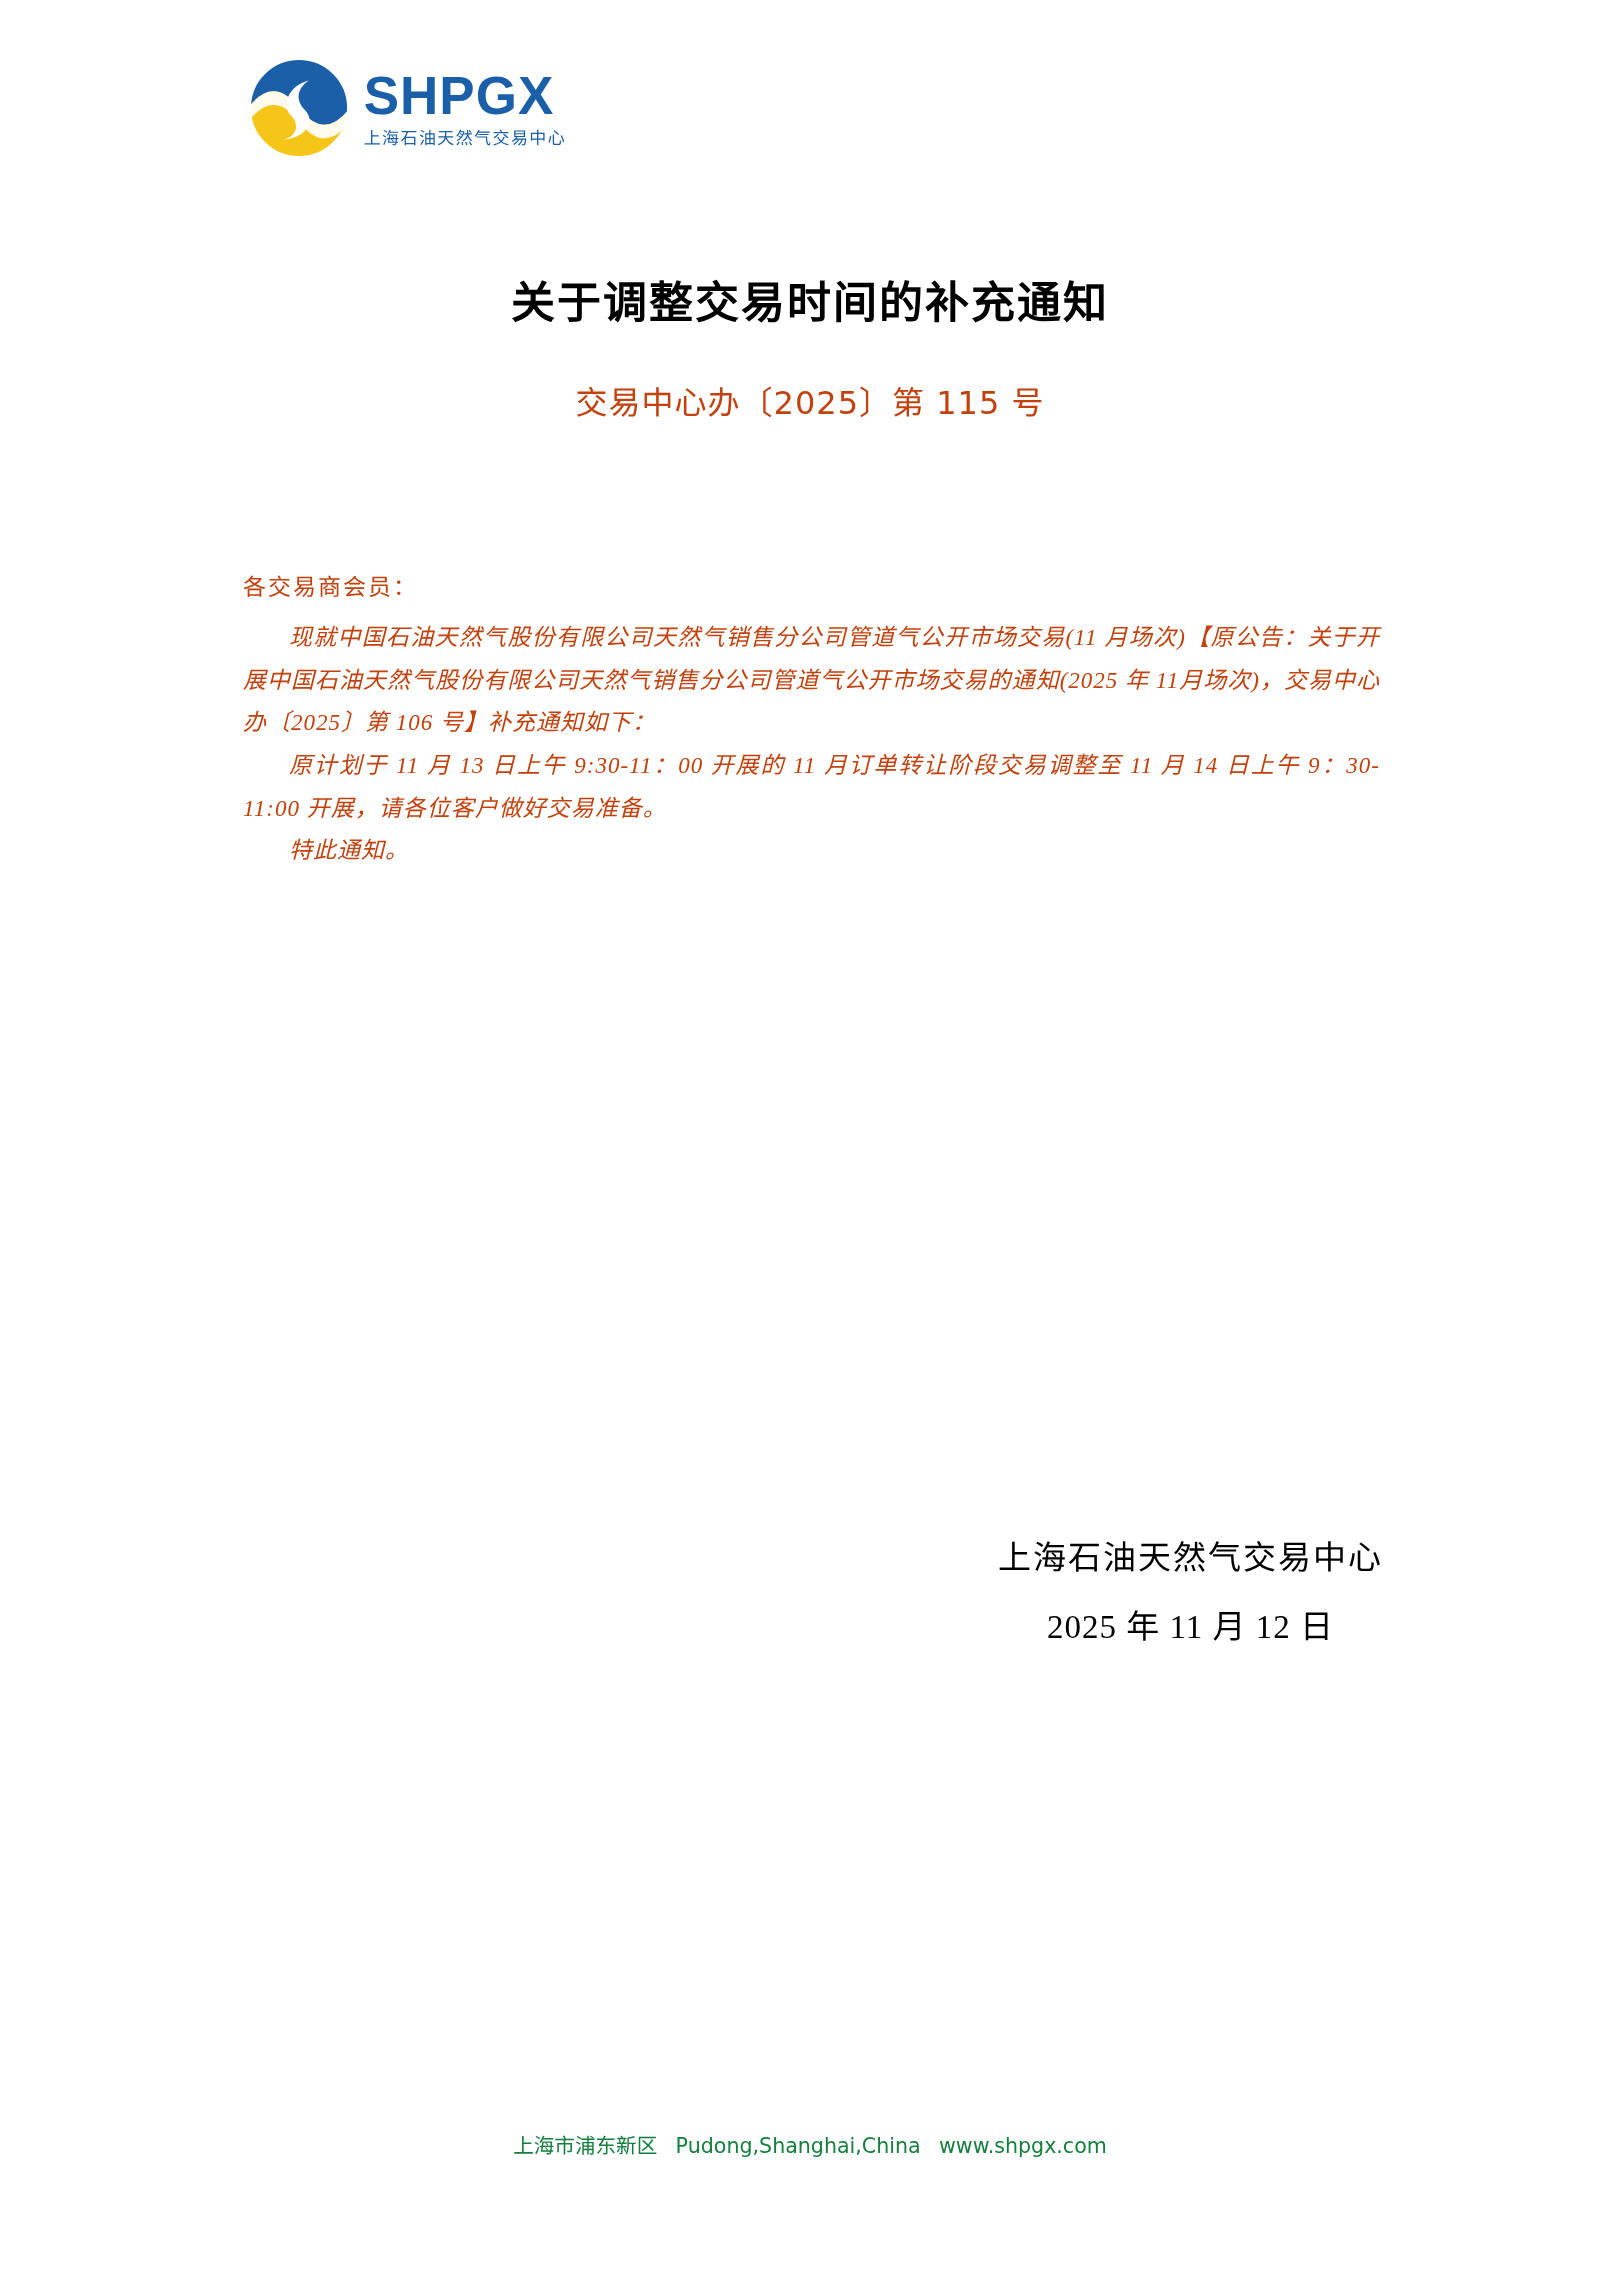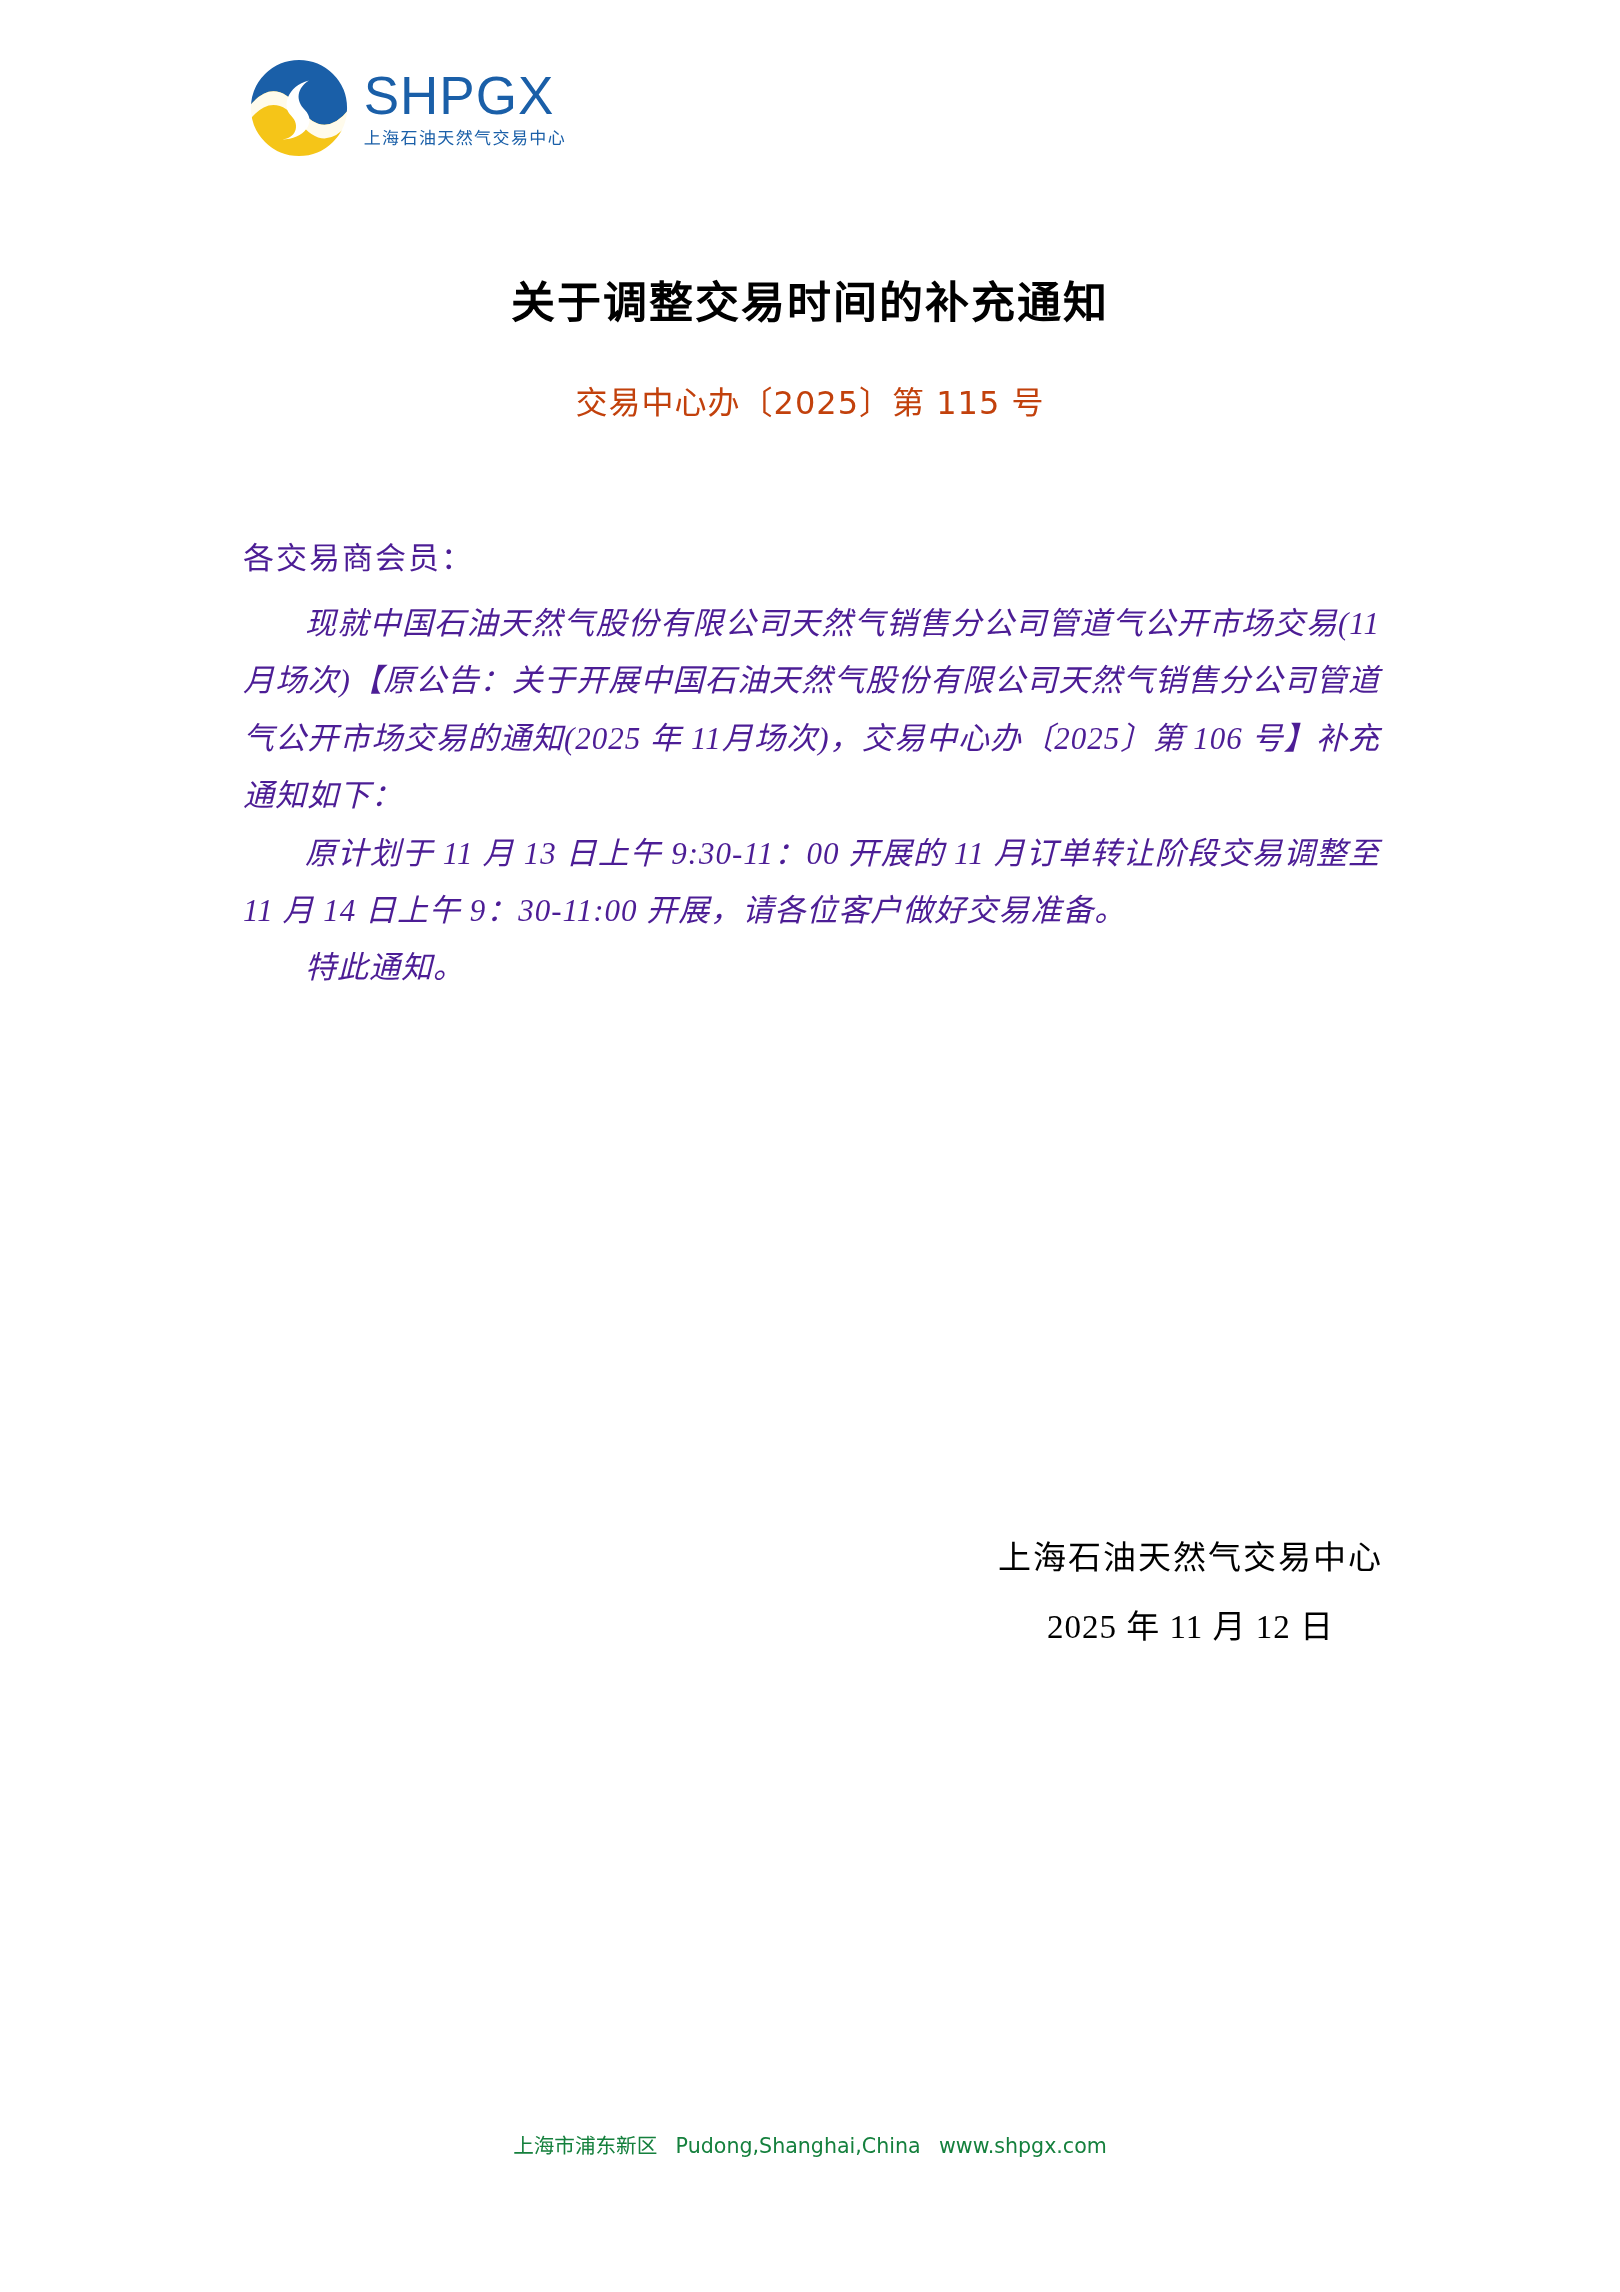--- a/index.html
+++ b/index.html
@@ -41,21 +41,21 @@
   }
   .logo-mark svg { display: block; }
   .logo-text {
     display: flex;
     flex-direction: column;
     justify-content: center;
     line-height: 1;
   }
   .logo-word {
     font-family: "Liberation Sans", sans-serif;
-    font-weight: normal;
+    font-weight: bold;
     font-size: 53px;
     letter-spacing: 1px;
     color: #1a5fa8;
   }
   .logo-sub {
     font-family: "Liberation Sans", sans-serif;
     font-size: 17px;
     letter-spacing: 1.4px;
     color: #1a5fa8;
     margin-top: 7.8px;
@@ -83,26 +83,26 @@
     font-family: "DejaVu Sans", "Liberation Sans", sans-serif;
     font-size: 32px;
     letter-spacing: 1px;
     color: #c2410c;
   }
 
   
   .body-block {
     position: absolute;
     left: 243px;
-    top: 530px;
+    top: 567px;
     width: 1137px;
     font-family: "Liberation Serif", "DejaVu Serif", serif;
-    font-size: 31px;
+    font-size: 23px;
     line-height: 1.85;
-    color: #4c1d95;
+    color: #c2410c;
   }
   .salutation {
     letter-spacing: 2px;
     margin-bottom: 7.8px;
   }
   .para {
     text-indent: 2em;
     text-align: justify;
     text-justify: inter-ideograph;
     letter-spacing: 1px;

